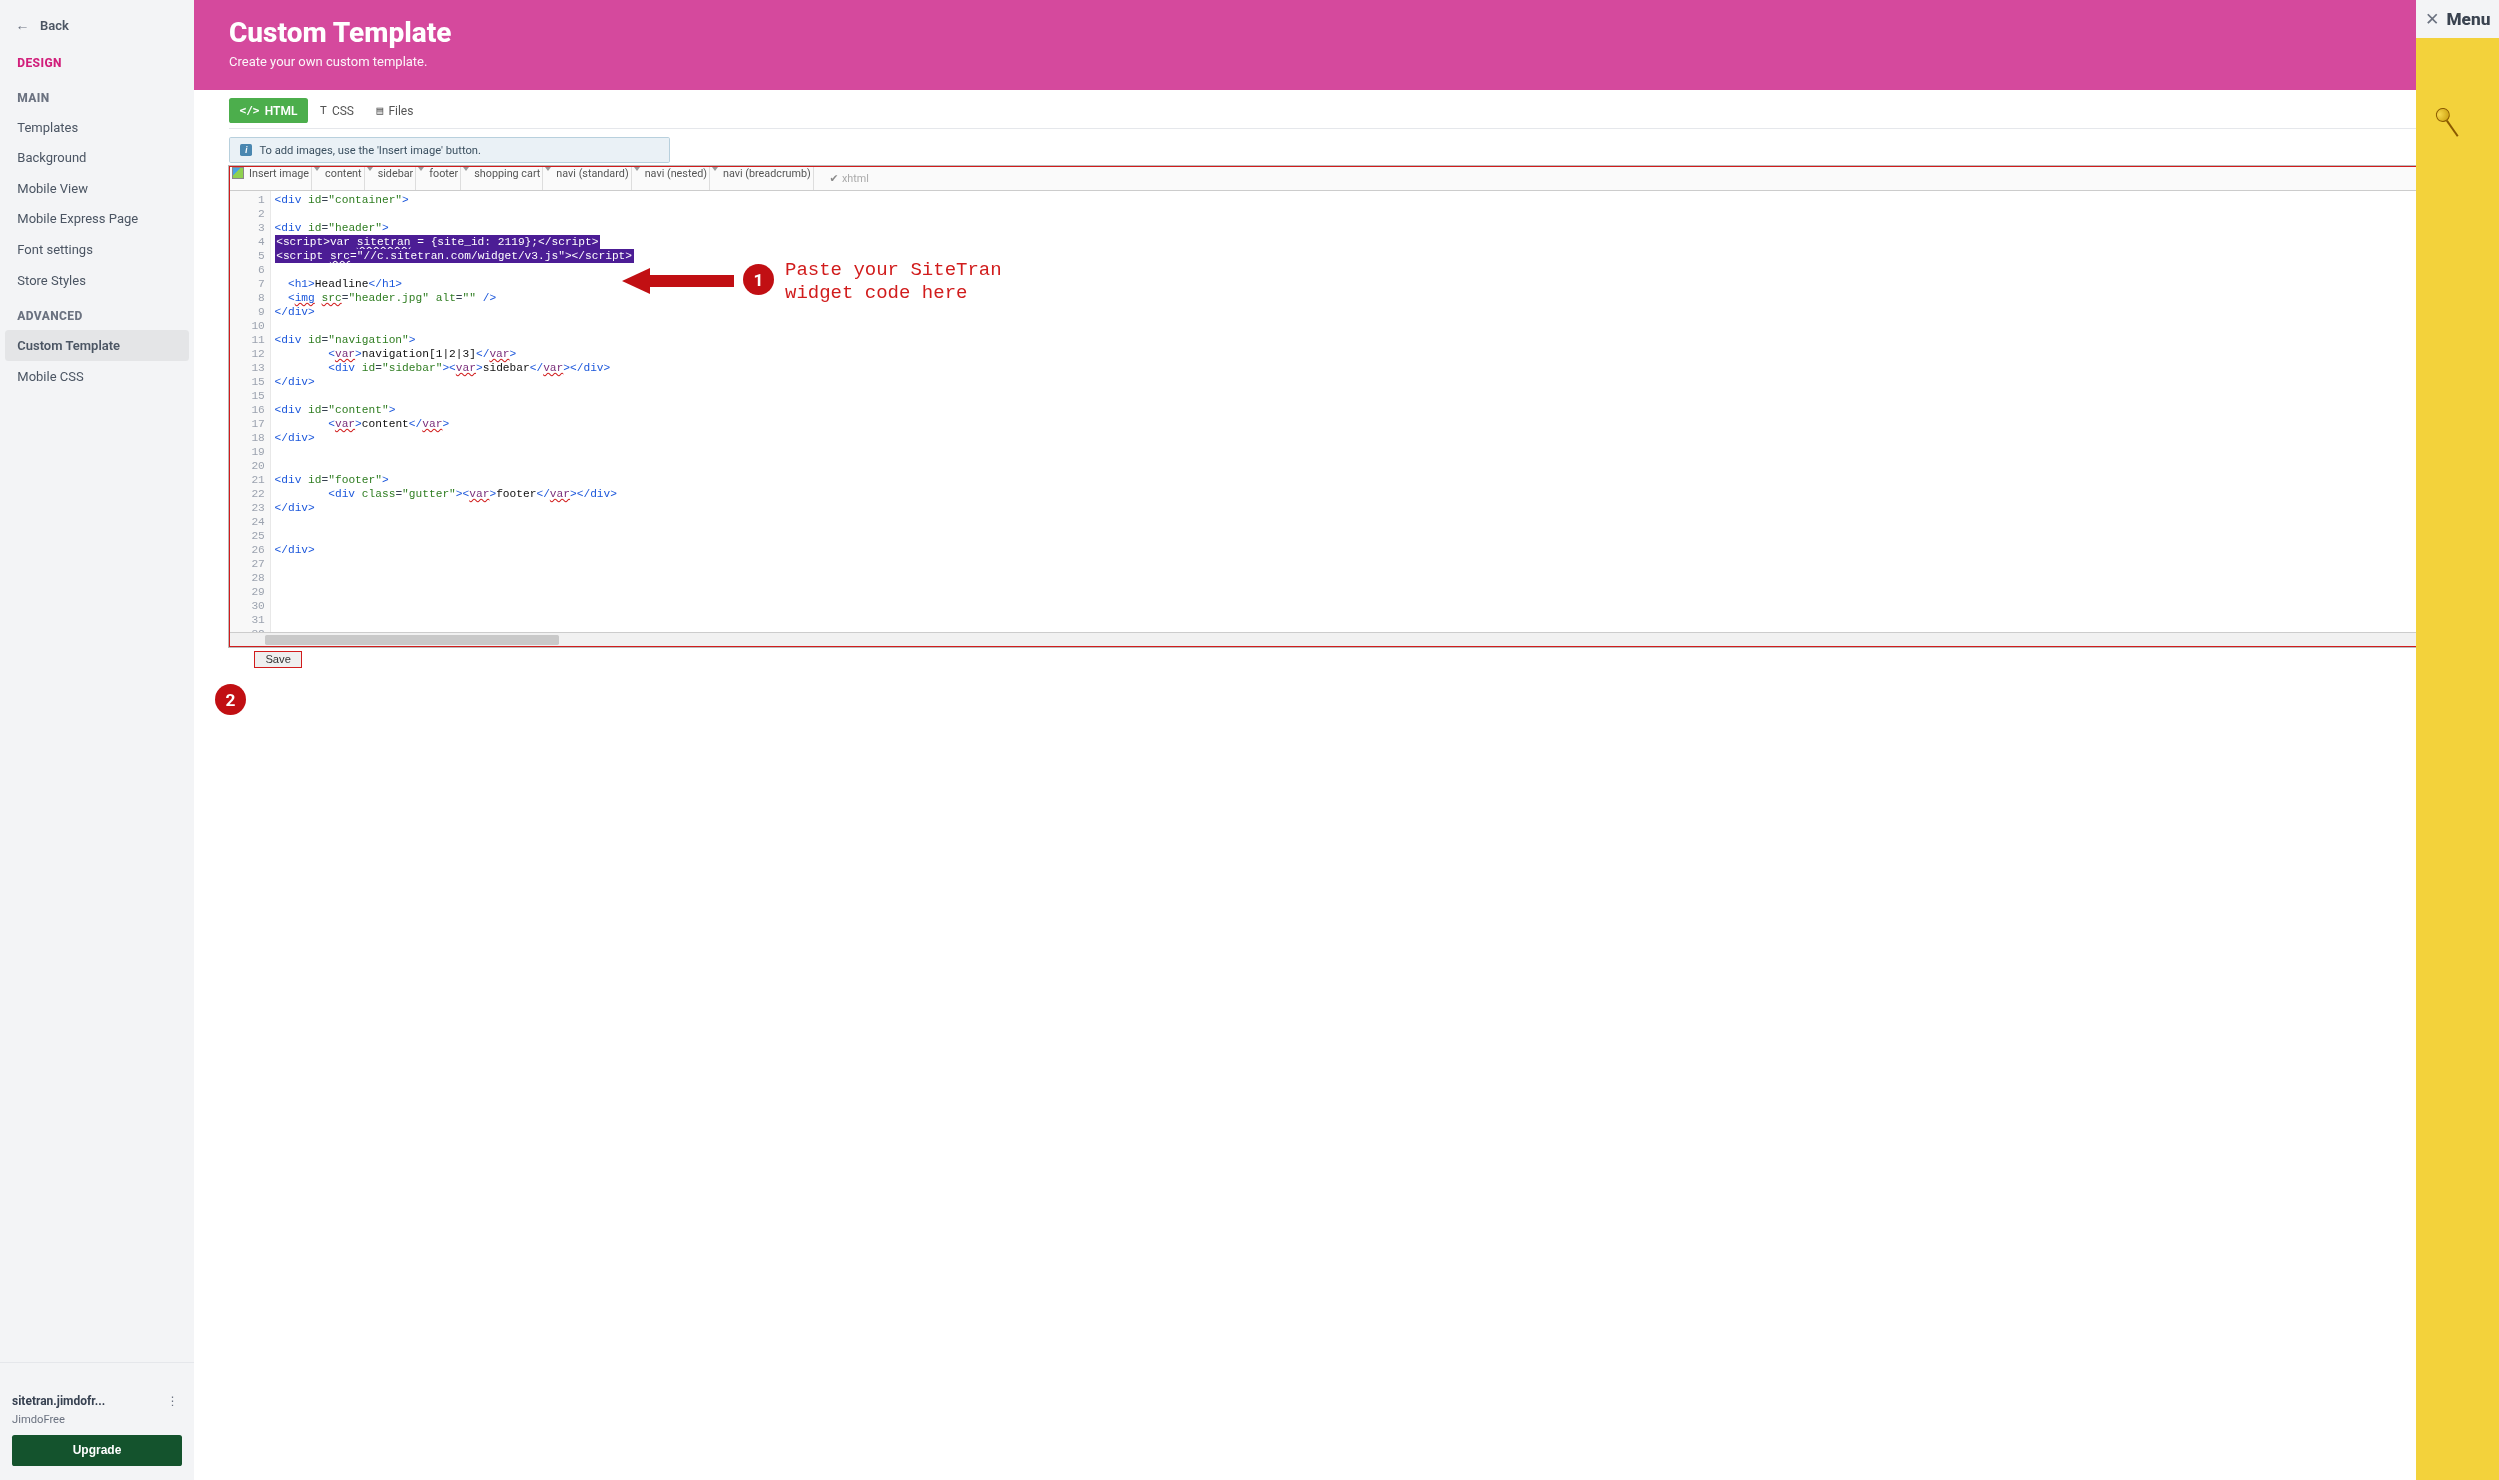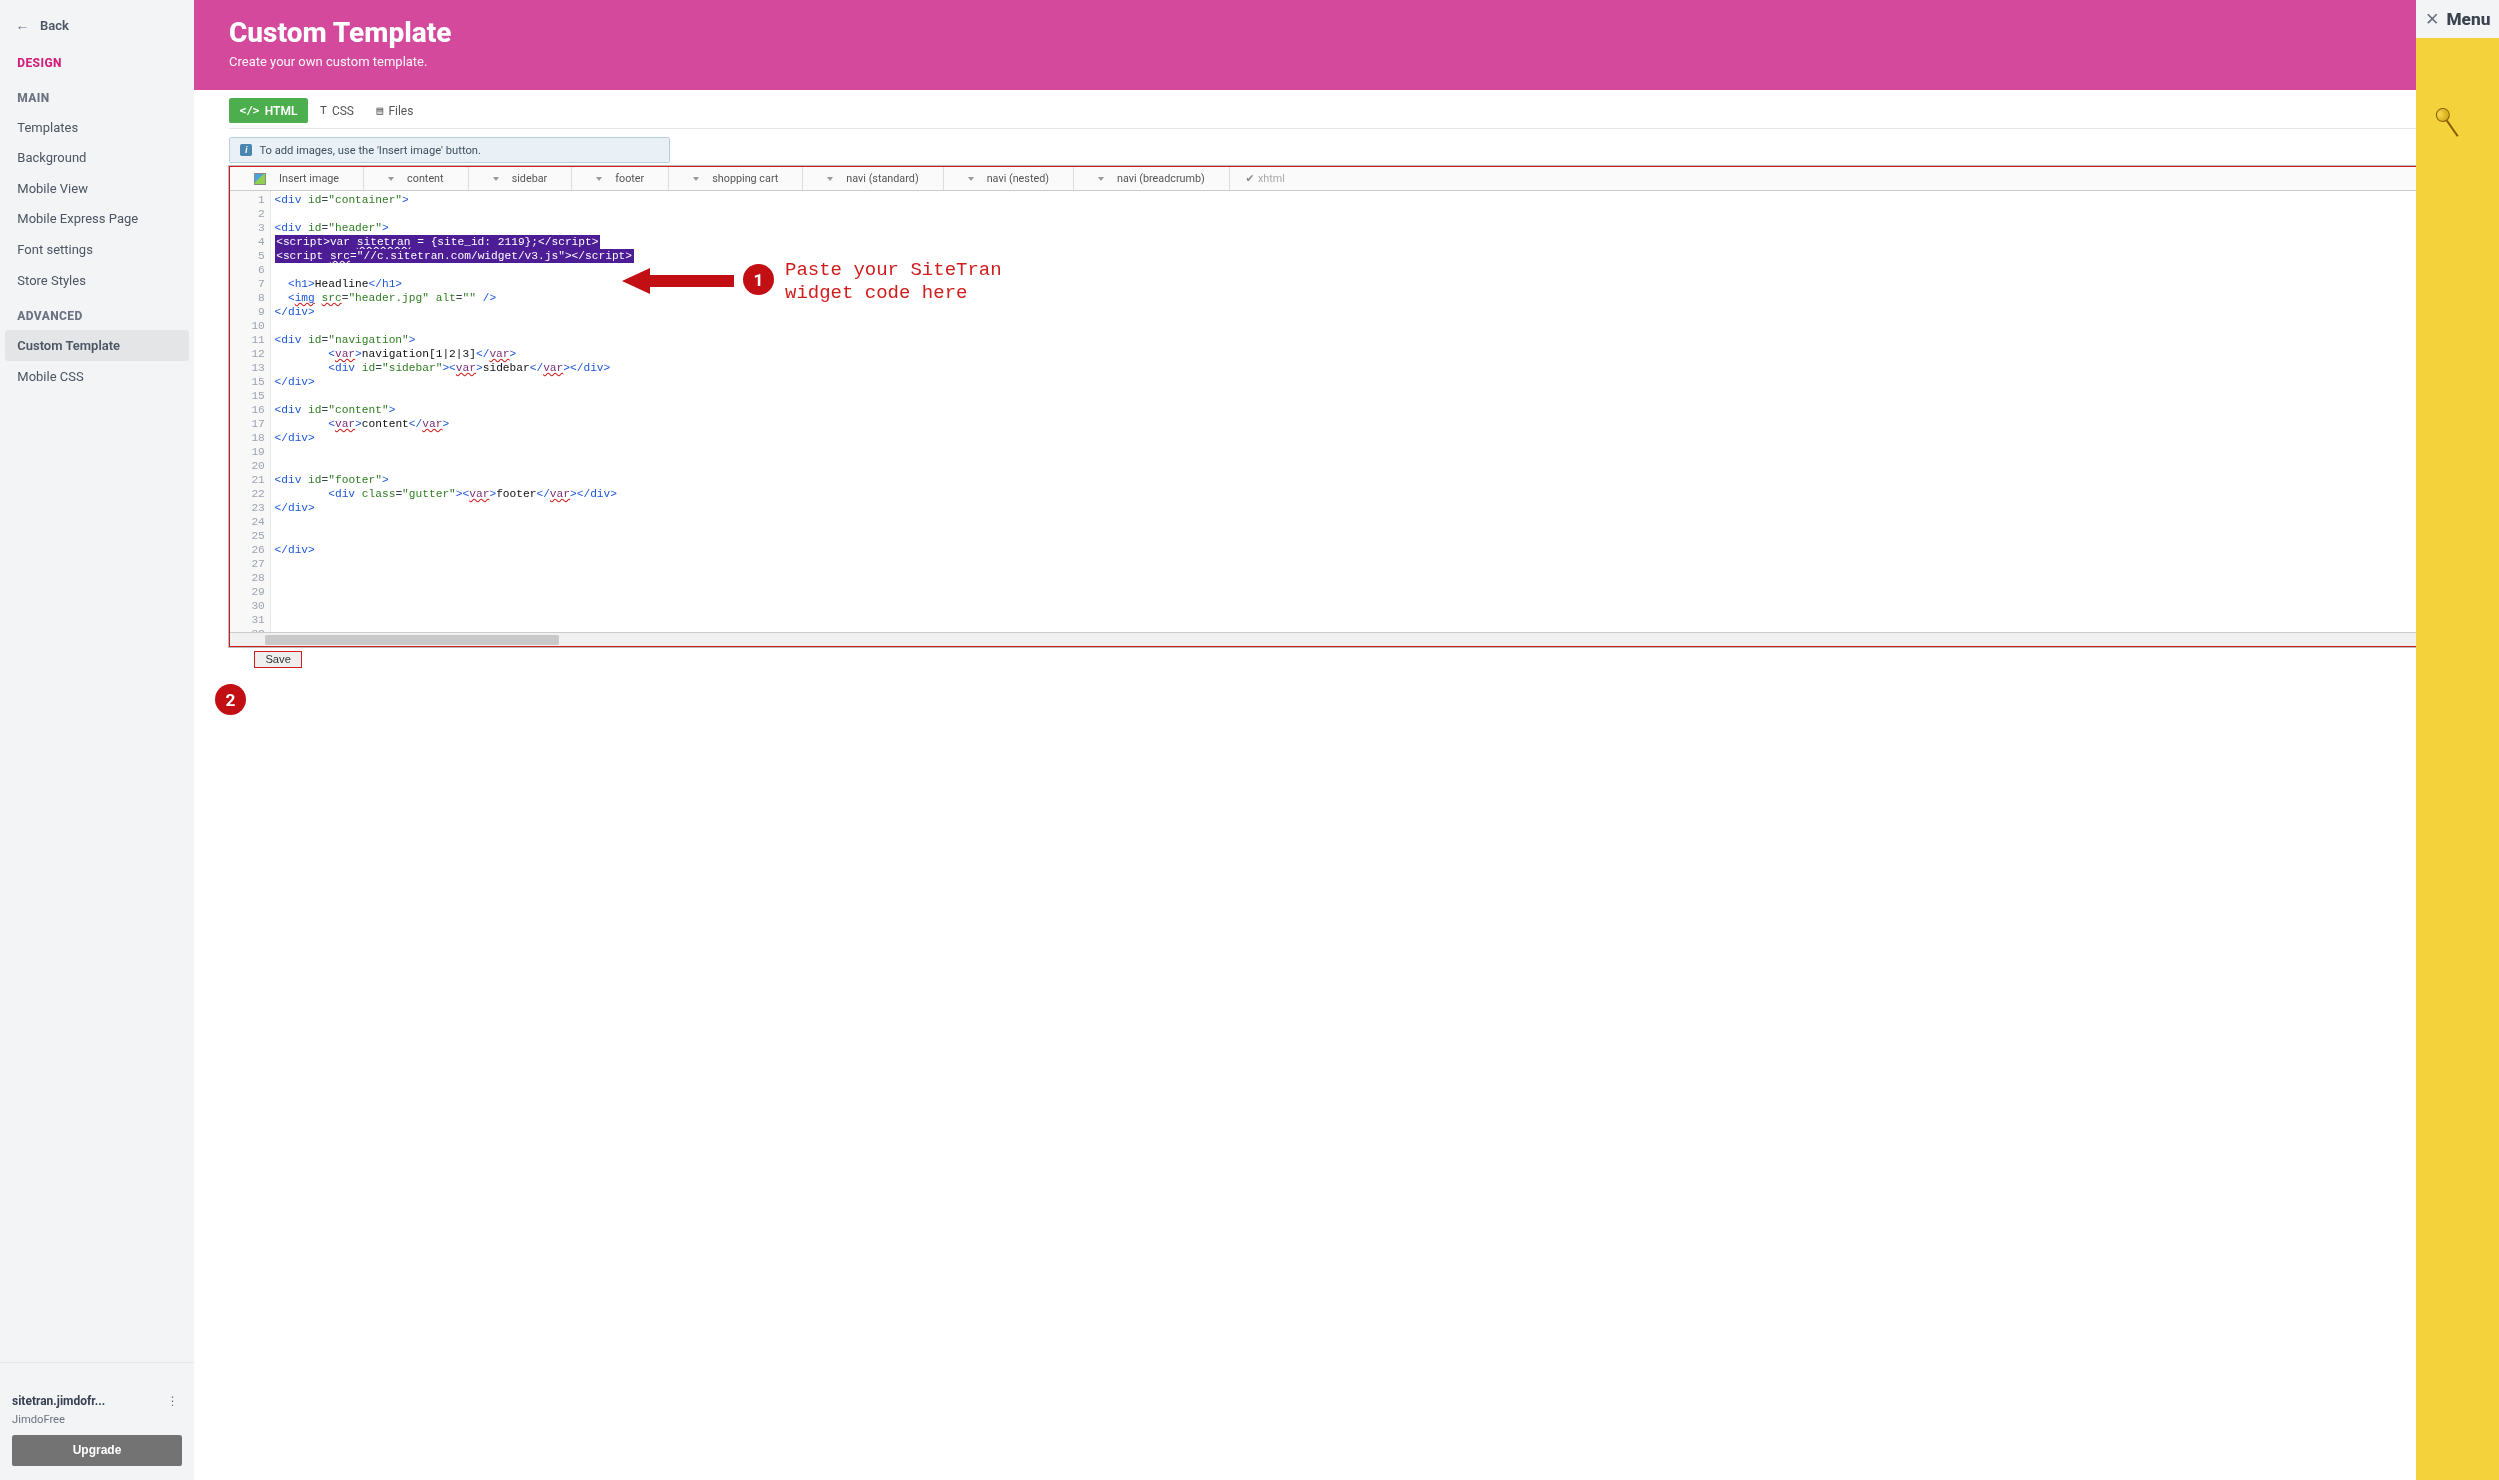--- a/index.html
+++ b/index.html
@@ -87,21 +87,21 @@
     padding: 3.5px;
   }
   .plan-name {
     color: #6b7280;
     font-size: 11.2px;
     margin-bottom: 8.6px;
   }
   .upgrade-btn {
     display: block;
     width: 100%;
-    background: #737373;
+    background: #14532d;
     color: #fff;
     text-align: center;
     padding: 8.6px 0;
     border: none;
     border-radius: 2.6px;
     font-weight: 700;
     cursor: pointer;
     font-size: 12px;
   }
 
@@ -192,22 +192,22 @@
     align-items: center;
     gap: 0;
     border-bottom: 0.9px solid #ccc;
     background: #fafafa;
     font-size: 10.8px;
     color: #555;
     padding: 0;
     height: 24px;
   }
   .tb-item {
-    display: flex; align-items: center; gap: 13px;
-    padding: 0 24px;
+    display: flex; align-items: flex-start; gap: 5px;
+    padding: 0 2px;
     height: 100%;
     border-right: 0.9px solid #ddd;
     cursor: pointer;
     white-space: nowrap;
   }
   .tb-item.img-item { border-right: 0.9px solid #ddd; }
   .chev-down {
     display:inline-block;
     width:0;height:0;
     border-left:3.5px solid transparent;

